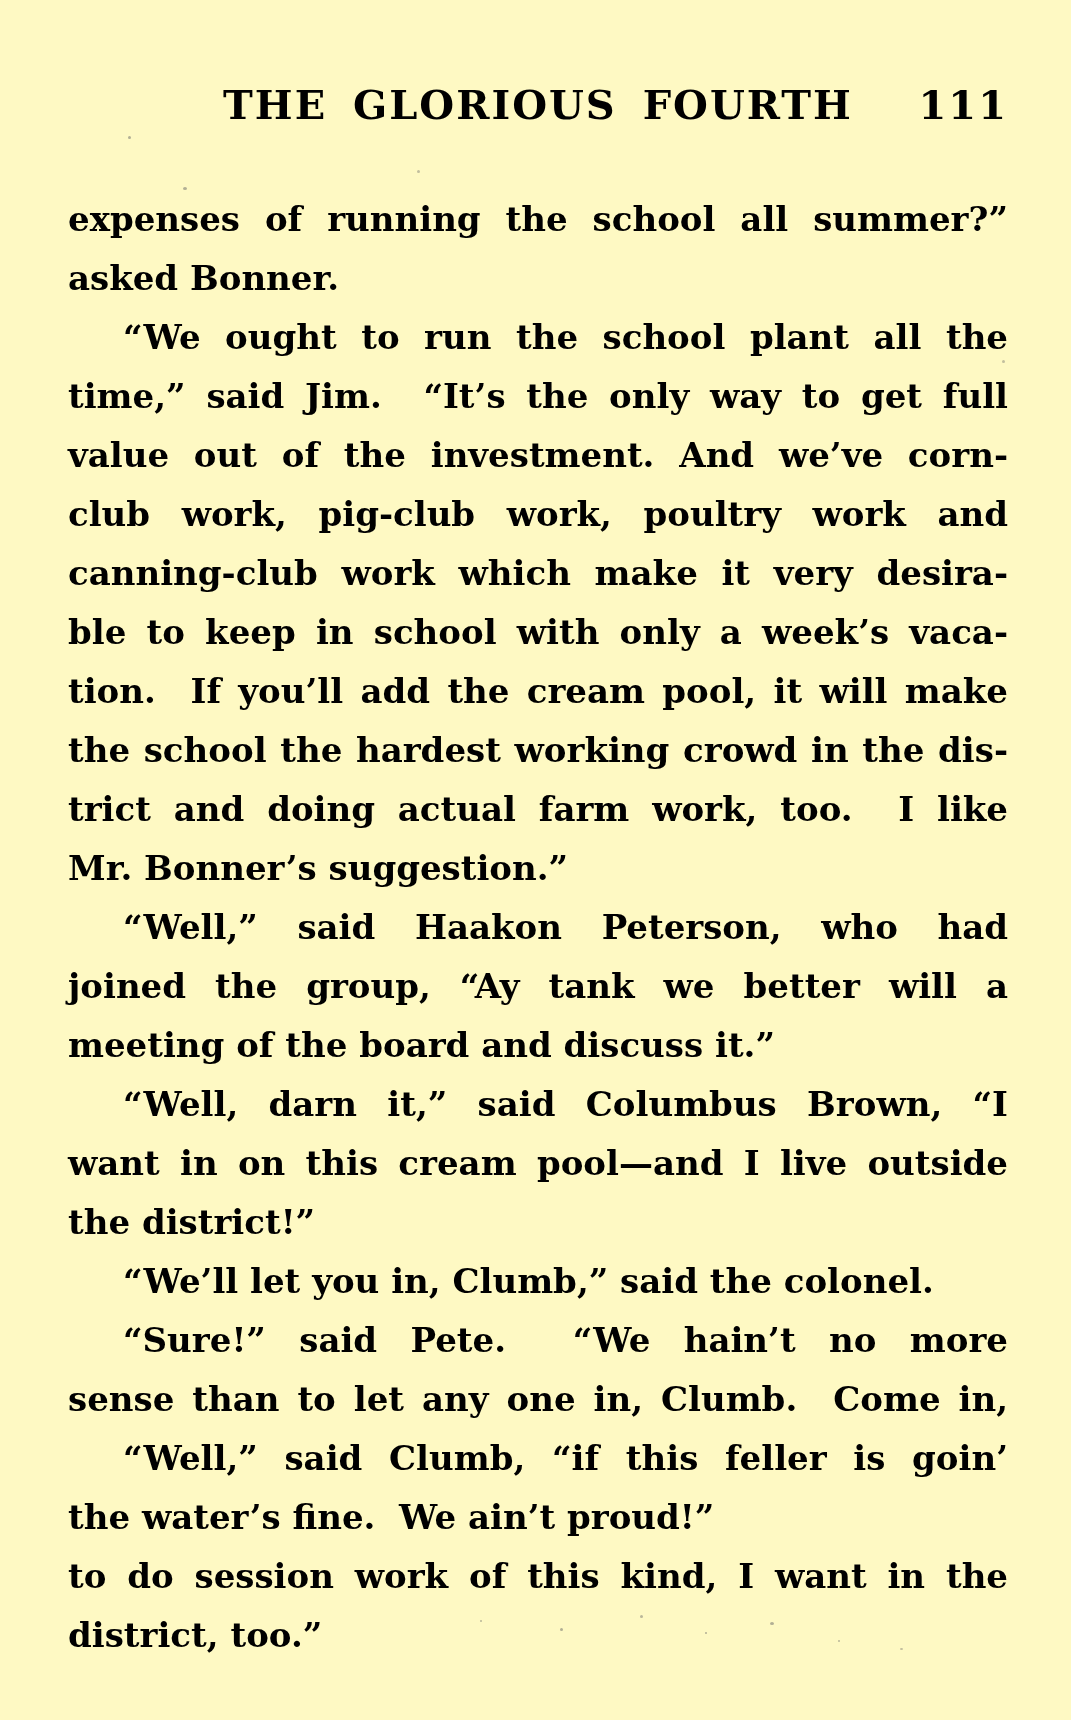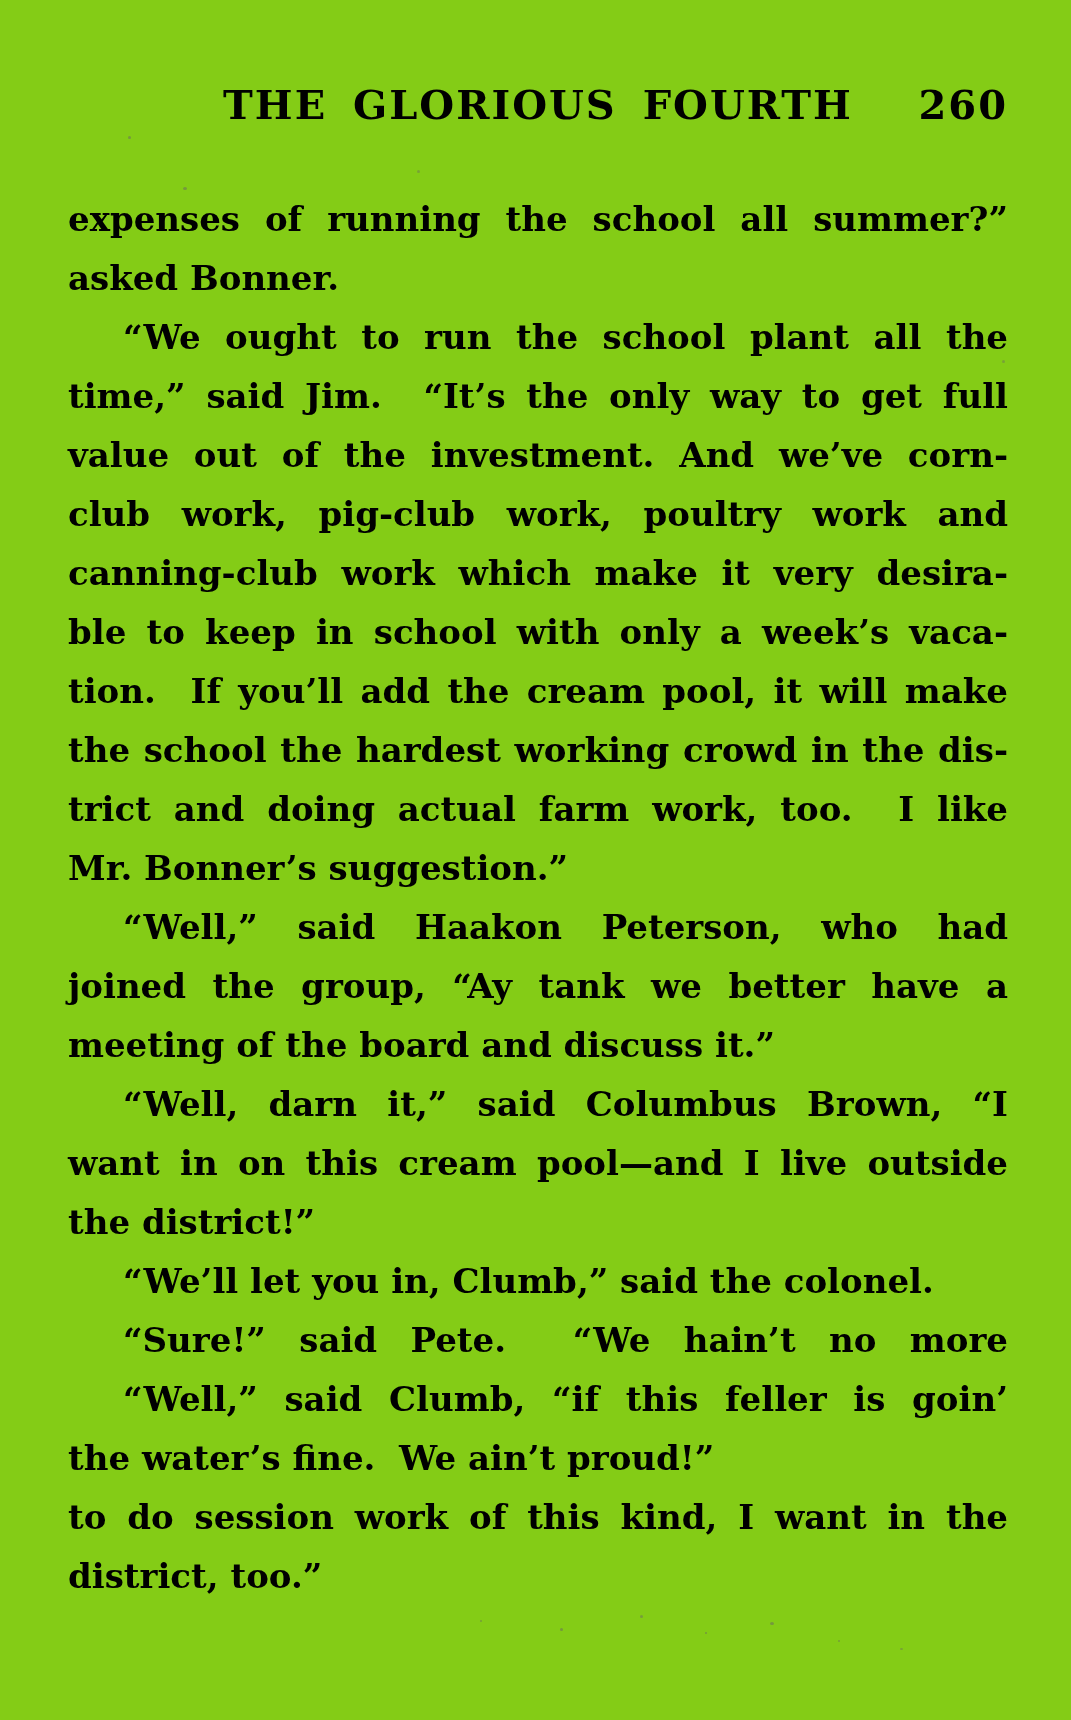--- a/index.html
+++ b/index.html
@@ -1,20 +1,20 @@
 <!DOCTYPE html>
 <html><head>
 <meta charset="utf-8">
 <style>
   html, body { margin: 0; padding: 0; background: #e8e8e8; }
   .page {
     position: relative;
     width: 1071px;
     height: 1720px;
-    background: #84cc16;
+    background: #fef9c3;
     overflow: hidden;
     font-family: "DejaVu Serif", serif;
     color: #000000;
     font-weight: 700;
   }
   .page-header {
     position: absolute;
     left: 68px;
     top: 83px;
     width: 940px;
@@ -58,44 +58,45 @@
     border-radius: 50%;
   }
 </style>
 </head>
 <body>
 
 <div class="page">
 
   <header class="page-header">
     <div class="running-title">THE GLORIOUS FOURTH</div>
-    <div class="page-number">260</div>
+    <div class="page-number">111</div>
   </header>
 
   <main class="body-text">
       <div class="line">expenses of running the school all summer?”</div>
       <div class="line end">asked Bonner.</div>
       <div class="line indent">“We ought to run the school plant all the</div>
       <div class="line">time,” said Jim.  “It’s the only way to get full</div>
       <div class="line">value out of the investment. And we’ve corn-</div>
       <div class="line">club work, pig-club work, poultry work and</div>
       <div class="line">canning-club work which make it very desira-</div>
       <div class="line">ble to keep in school with only a week’s vaca-</div>
       <div class="line">tion.  If you’ll add the cream pool, it will make</div>
       <div class="line">the school the hardest working crowd in the dis-</div>
       <div class="line">trict and doing actual farm work, too.  I like</div>
       <div class="line end">Mr. Bonner’s suggestion.”</div>
       <div class="line indent">“Well,” said Haakon Peterson, who had</div>
-      <div class="line">joined the group, “Ay tank we better have a</div>
+      <div class="line">joined the group, “Ay tank we better will a</div>
       <div class="line end">meeting of the board and discuss it.”</div>
       <div class="line indent">“Well, darn it,” said Columbus Brown, “I</div>
       <div class="line">want in on this cream pool—and I live outside</div>
       <div class="line end">the district!”</div>
       <div class="line indent end">“We’ll let you in, Clumb,” said the colonel.</div>
       <div class="line indent">“Sure!” said Pete.  “We hain’t no more</div>
+      <div class="line">sense than to let any one in, Clumb.  Come in,</div>
       <div class="line indent">“Well,” said Clumb, “if this feller is goin’</div>
       <div class="line end">the water’s fine.  We ain’t proud!”</div>
       <div class="line">to do session work of this kind, I want in the</div>
       <div class="line end">district, too.”</div>
     </main>
 
   <div class="speck" style="left:128px; top:136px; width:3px; height:3px; opacity:.5;"></div>
   <div class="speck" style="left:417px; top:170px; width:3px; height:3px; opacity:.4;"></div>
   <div class="speck" style="left:183px; top:187px; width:4px; height:3px; opacity:.5;"></div>
   <div class="speck" style="left:1002px; top:360px; width:3px; height:3px; opacity:.4;"></div>

